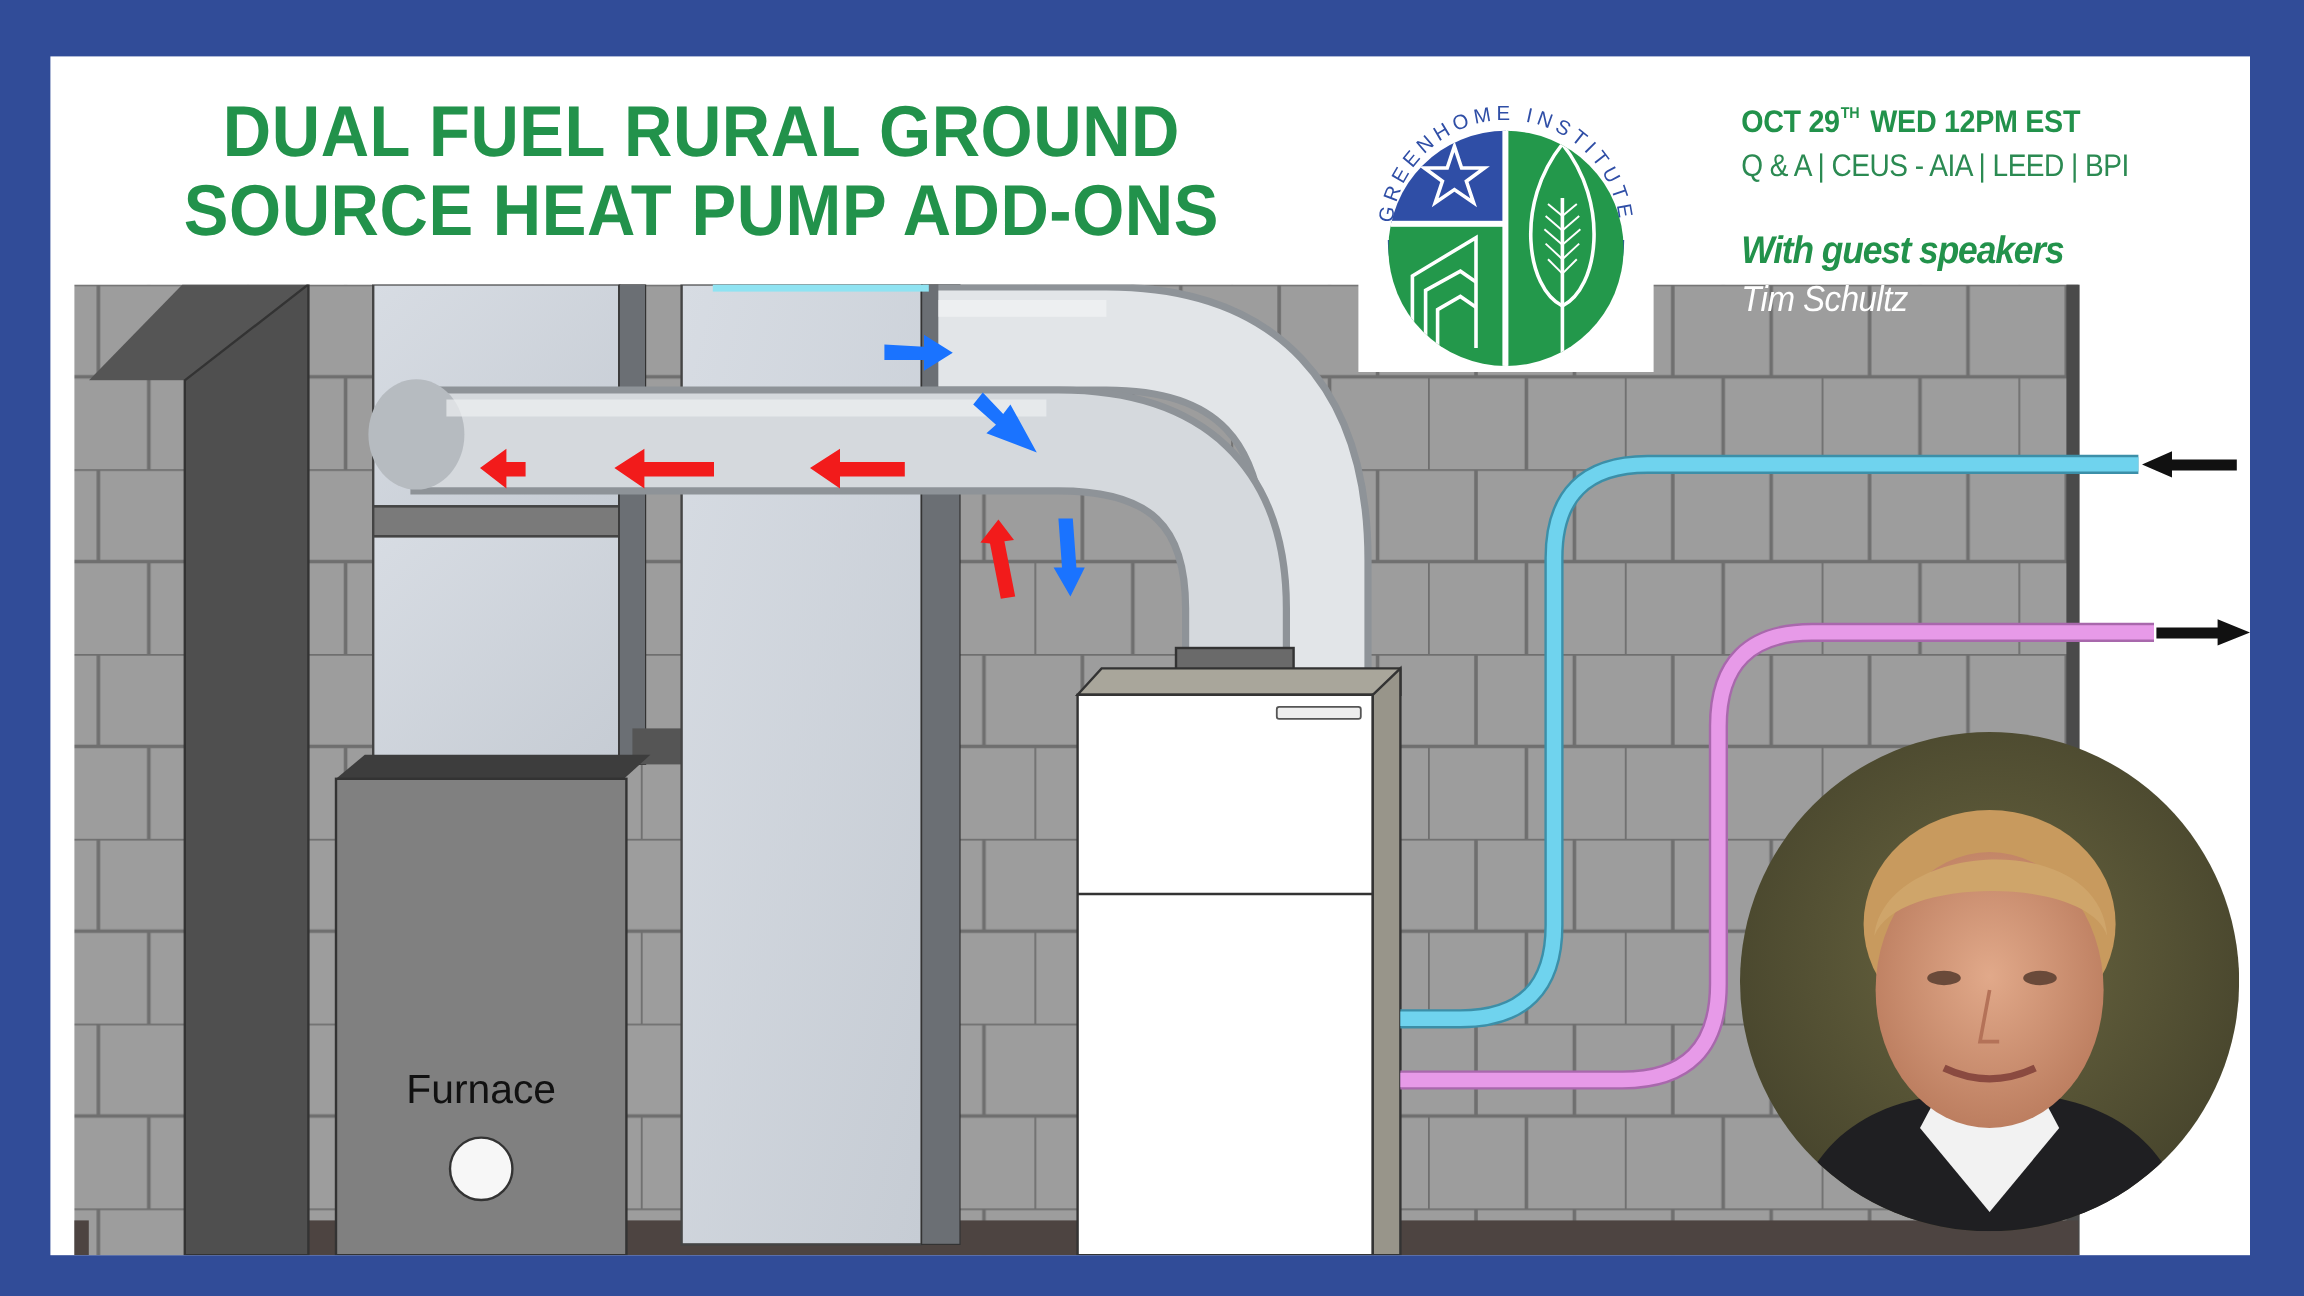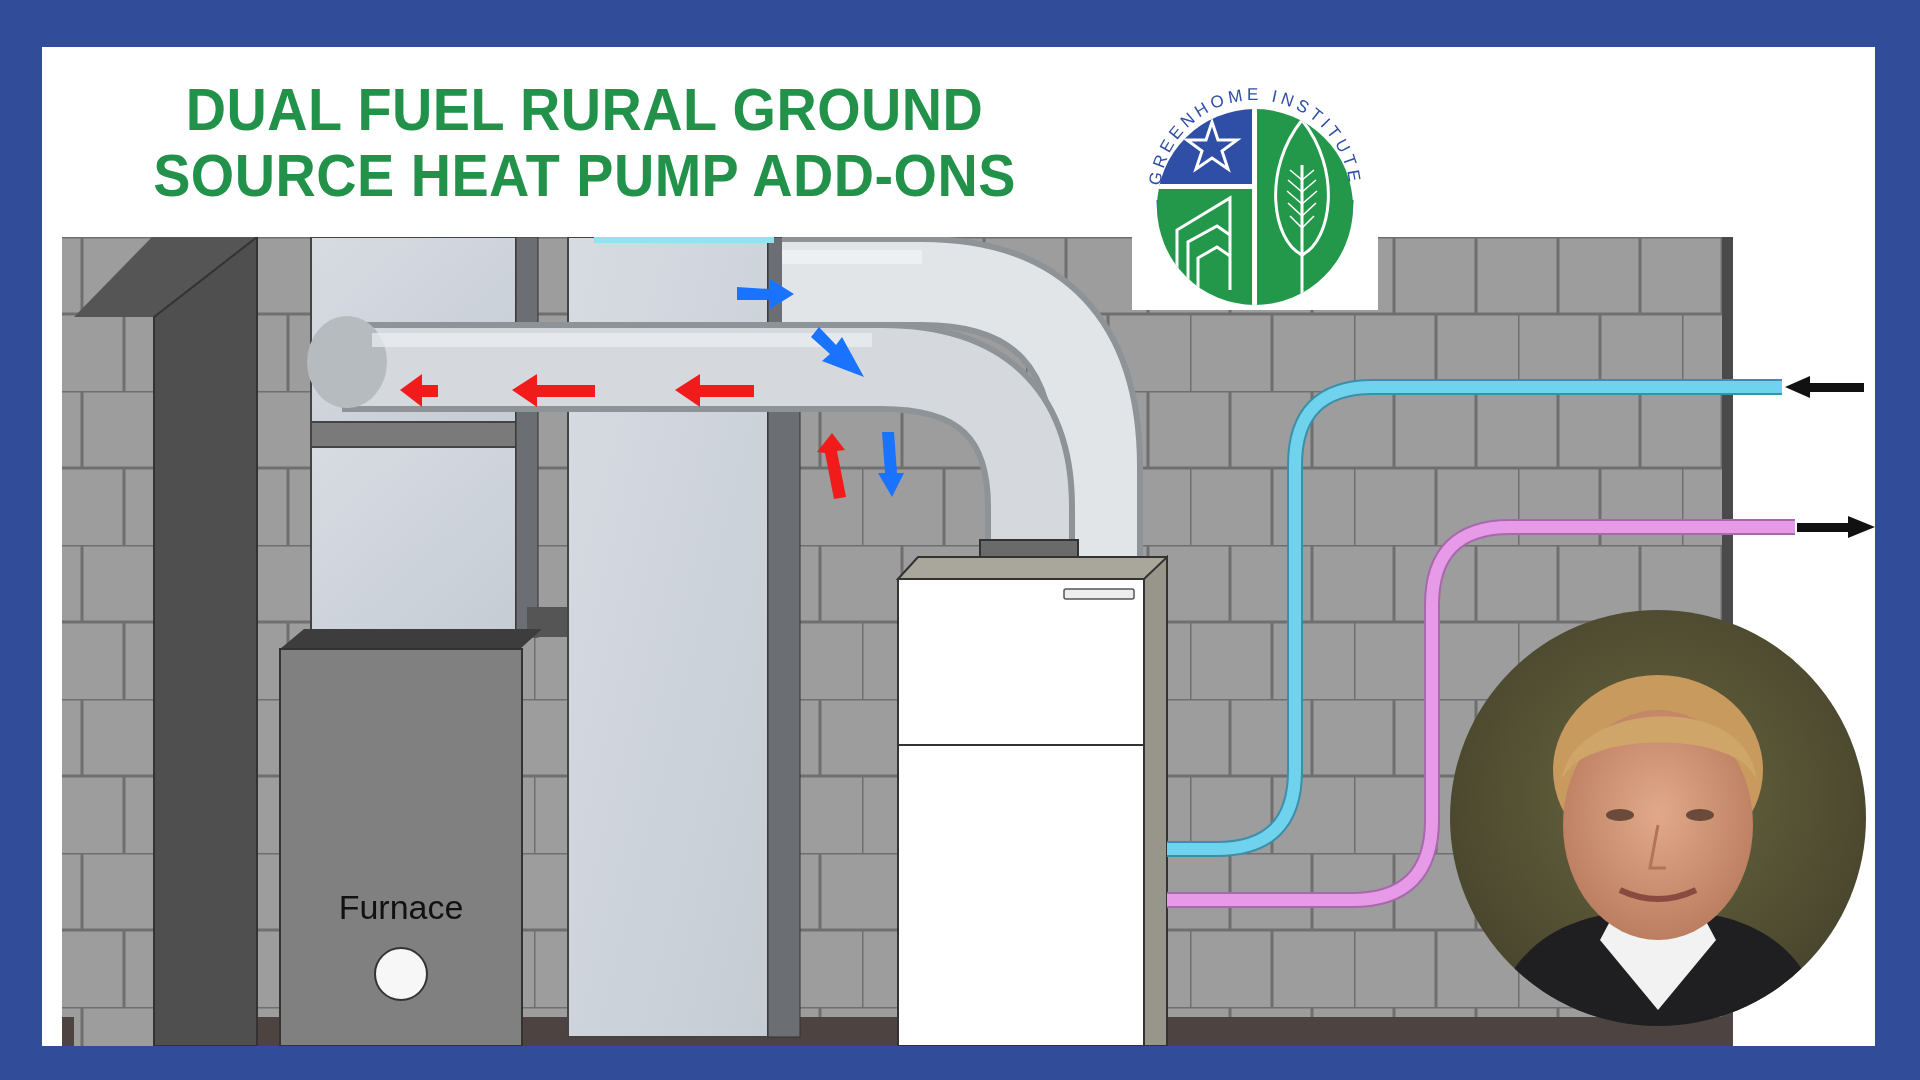--- a/index.html
+++ b/index.html
@@ -156,20 +156,26 @@
           <line x1="170" y1="158" x2="158" y2="146"></line>
             <line x1="170" y1="158" x2="182" y2="146"></line>
         </g>
       </g>
       <text font-family="Liberation Sans, sans-serif" font-size="17" fill="#2f4ea6" letter-spacing="4">
         <textPath href="#ringArc" startOffset="50%" text-anchor="middle">GREENHOME INSTITUTE</textPath>
       </text>
     </svg>
   </div>
 
+  <div class="info">
+    <div class="date"><span>OCT 29</span><sup>TH</sup><span>WED 12PM EST</span></div>
+    <div class="ceus">Q &amp; A | CEUS - AIA | LEED | BPI</div>
+    <div class="guest">With guest speakers</div>
+    <div class="speaker">Tim Schultz</div>
+  </div>
 
   <div class="photo">
     <svg width="416" height="416" viewBox="0 0 416 416">
       <defs>
         <radialGradient id="bg" cx="0.5" cy="0.45" r="0.7">
           <stop offset="0" stop-color="#6a6640"></stop>
           <stop offset="1" stop-color="#3f3d28"></stop>
         </radialGradient>
         <radialGradient id="face" cx="0.5" cy="0.45" r="0.6">
           <stop offset="0" stop-color="#e1a98a"></stop>

